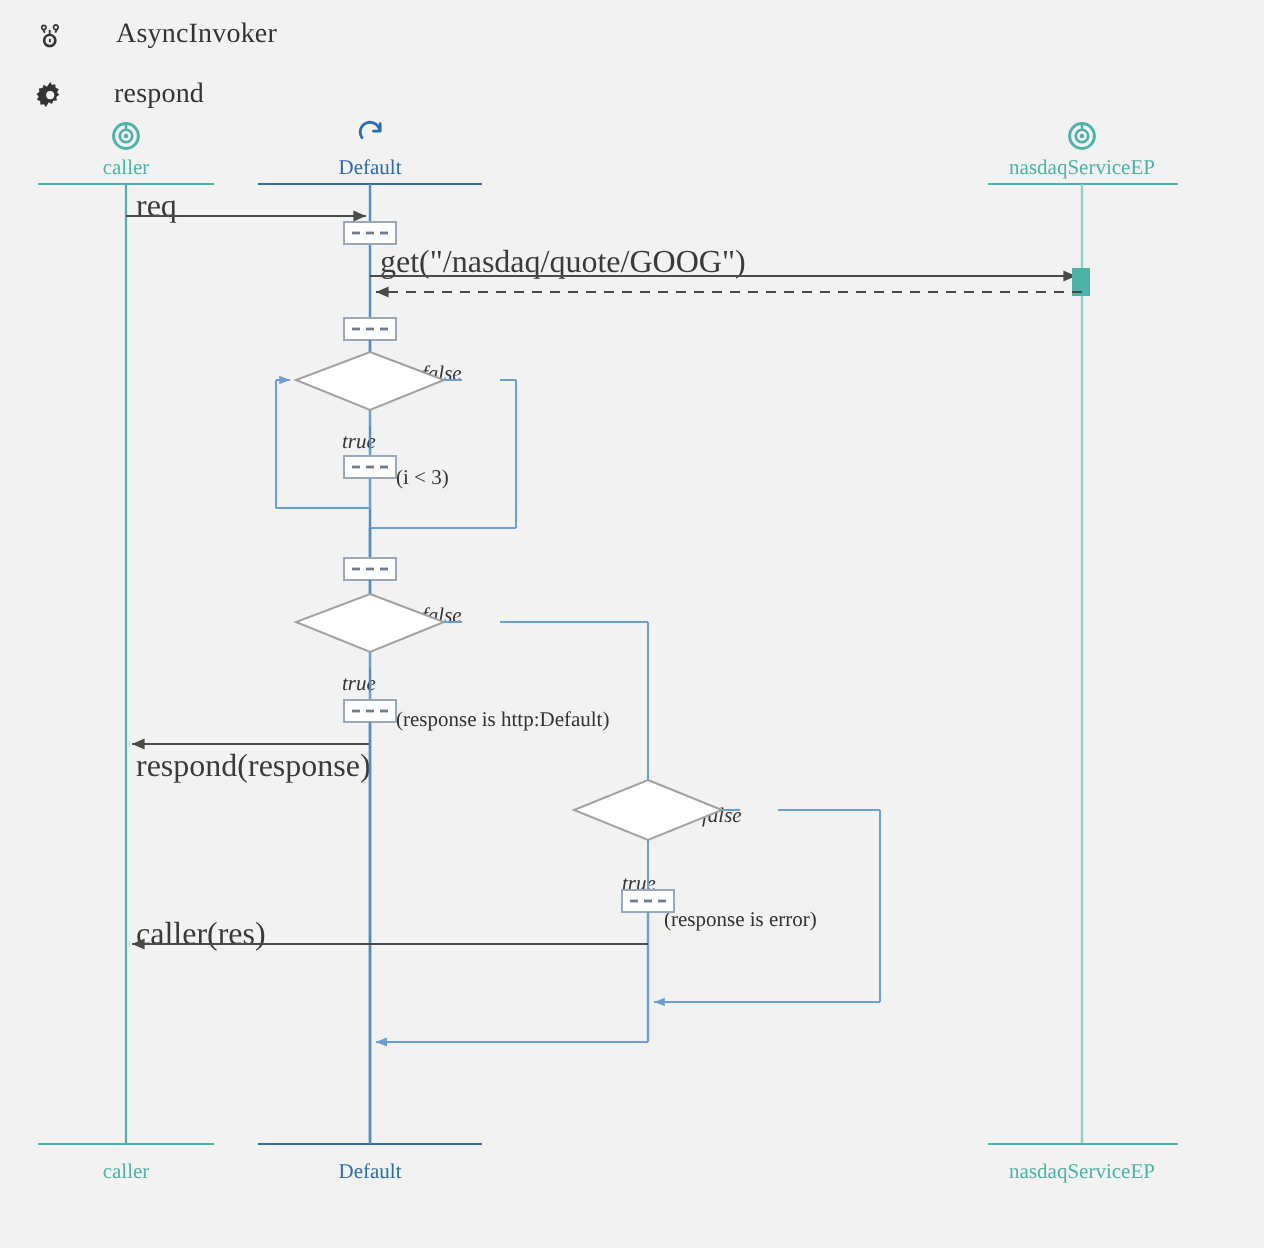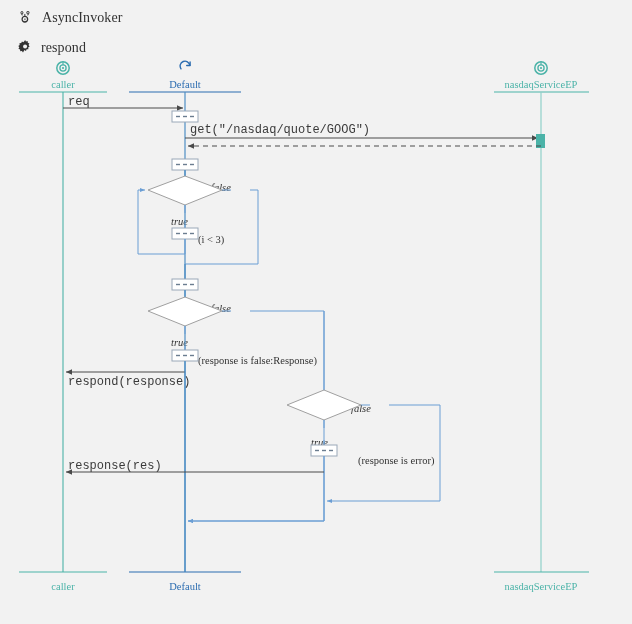--- a/index.html
+++ b/index.html
@@ -18,22 +18,22 @@
   }
   #canvas {
     position: absolute;
     left: 0; top: 0;
     width: 632px;
     height: 624px;
   }
   .hdr-row {
     position: absolute;
     display: flex;
-    align-items: flex-start;
-    gap: 9px;
+    align-items: center;
+    gap: 25px;
   }
   #service-header { left: 18px; top: 10px; }
   #resource-header { left: 18px; top: 40px; }
   .hdr-title {
     font-family: "Liberation Serif", serif;
     font-size: 14px;
     color: #333333;
     letter-spacing: .1px;
   }
   .icon-svg { display: block; }
@@ -44,23 +44,22 @@
     color: #333333;
   }
   .participant-label {
     font-size: 10.5px;
     text-align: left;
     transform: translateX(-50%);
   }
   .participant-caller { color: #4bb3a8; }
   .participant-default { color: #2b6cb0; font-family: Liberation Serif, serif; }
   .msg-label {
-    font-size: 12px;
+    font-size: 16px;
     color: #3a3a3a;
-    font-family: Liberation Mono, monospace;
   }
   .cond-label {
     font-size: 10.5px;
     font-style: italic;
     color: #333333;
   }
   .node-label {
     font-size: 11.5px;
     color: #333333;
     text-align: center;
@@ -132,35 +131,35 @@
 <div class="diagram-text participant-label participant-default" style="left:185px; top:79px;">Default</div>
 <div class="diagram-text participant-label participant-caller" style="left:541px; top:79px;">nasdaqServiceEP</div>
 
 <div class="diagram-text participant-label participant-caller" style="left:63px;  top:581px;">caller</div>
 <div class="diagram-text participant-label participant-default" style="left:185px; top:581px;">Default</div>
 <div class="diagram-text participant-label participant-caller" style="left:541px; top:581px;">nasdaqServiceEP</div>
 
 <div class="diagram-text msg-label" style="left:68px;  top:95px;">req</div>
 <div class="diagram-text msg-label" style="left:190px; top:123px;">get("/nasdaq/quote/GOOG")</div>
 <div class="diagram-text msg-label" style="left:68px;  top:375px;">respond(response)</div>
-<div class="diagram-text msg-label" style="left:68px;  top:459px;">response(res)</div>
+<div class="diagram-text msg-label" style="left:68px;  top:459px;">caller(res)</div>
 
 <div class="diagram-text node-label" style="left:186px; top:182px;">While</div>
 <div class="diagram-text cond-label" style="left:211px; top:182px;">false</div>
 <div class="diagram-text expr-label" style="left:198px; top:197px;">(i &lt; 3)</div>
 <div class="diagram-text cond-label" style="left:171px; top:216px;">true</div>
 
 <div class="diagram-text node-label" style="left:186px; top:303px;">If</div>
 <div class="diagram-text cond-label" style="left:211px; top:303px;">false</div>
-<div class="diagram-text expr-label" style="left:198px; top:318px;">(response is false:Response)</div>
+<div class="diagram-text expr-label" style="left:198px; top:318px;">(response is http:Default)</div>
 <div class="diagram-text cond-label" style="left:171px; top:337px;">true</div>
 
 <div class="diagram-text node-label" style="left:326px; top:403px;">If</div>
 <div class="diagram-text cond-label" style="left:351px; top:403px;">false</div>
-<div class="diagram-text expr-label" style="left:358px; top:418px;">(response is error)</div>
+<div class="diagram-text expr-label" style="left:332px; top:418px;">(response is error)</div>
 <div class="diagram-text cond-label" style="left:311px; top:437px;">true</div>
 
 <svg id="canvas" viewBox="0 0 632 624" xmlns="http://www.w3.org/2000/svg">
   <defs>
     <marker id="arrow-gray" viewBox="0 0 10 10" refX="9" refY="5" markerWidth="7" markerHeight="7" orient="auto-start-reverse">
       <path d="M0,1 L9,5 L0,9 z" fill="#4a4a4a"></path>
     </marker>
     <marker id="arrow-blue" viewBox="0 0 10 10" refX="9" refY="5" markerWidth="6" markerHeight="6" orient="auto-start-reverse">
       <path d="M0,1.5 L9,5 L0,8.5 z" fill="#6b9ed4"></path>
     </marker>

